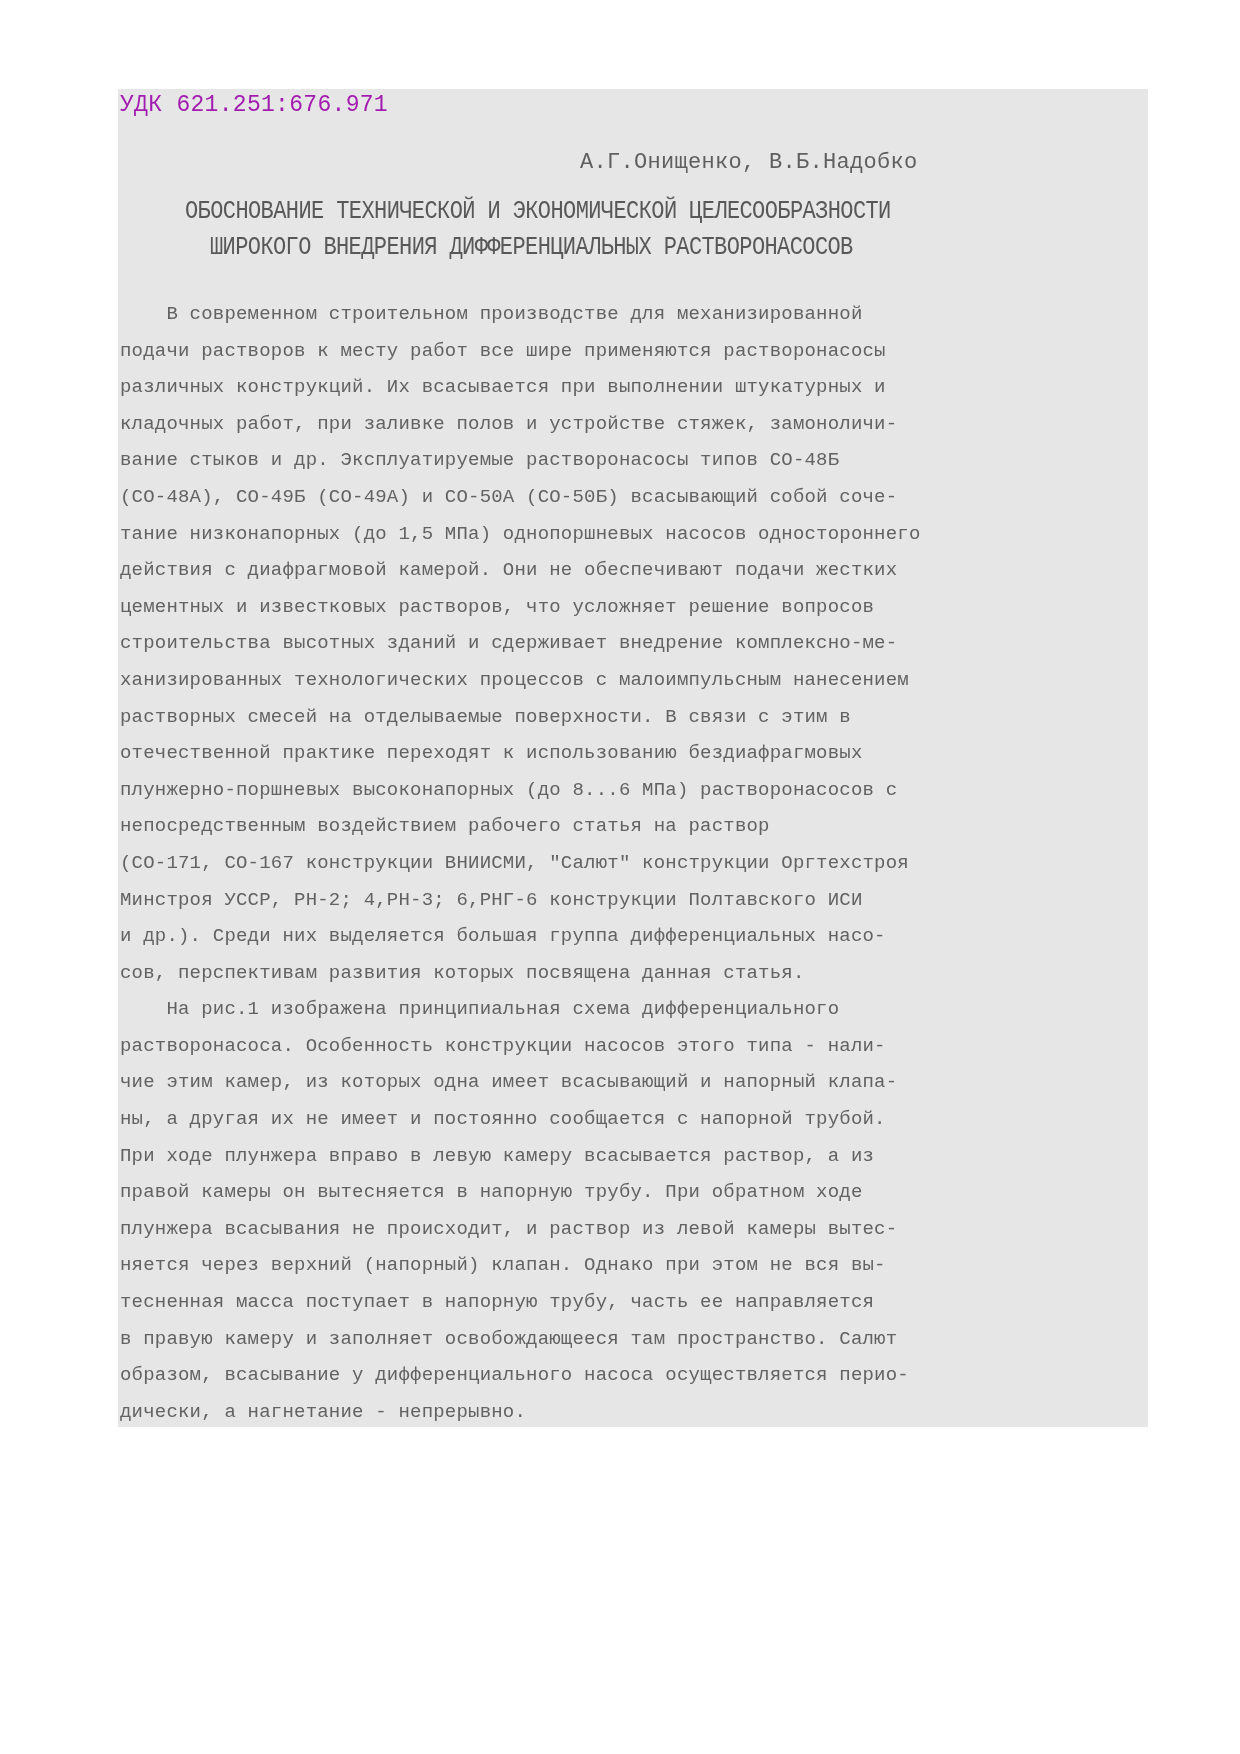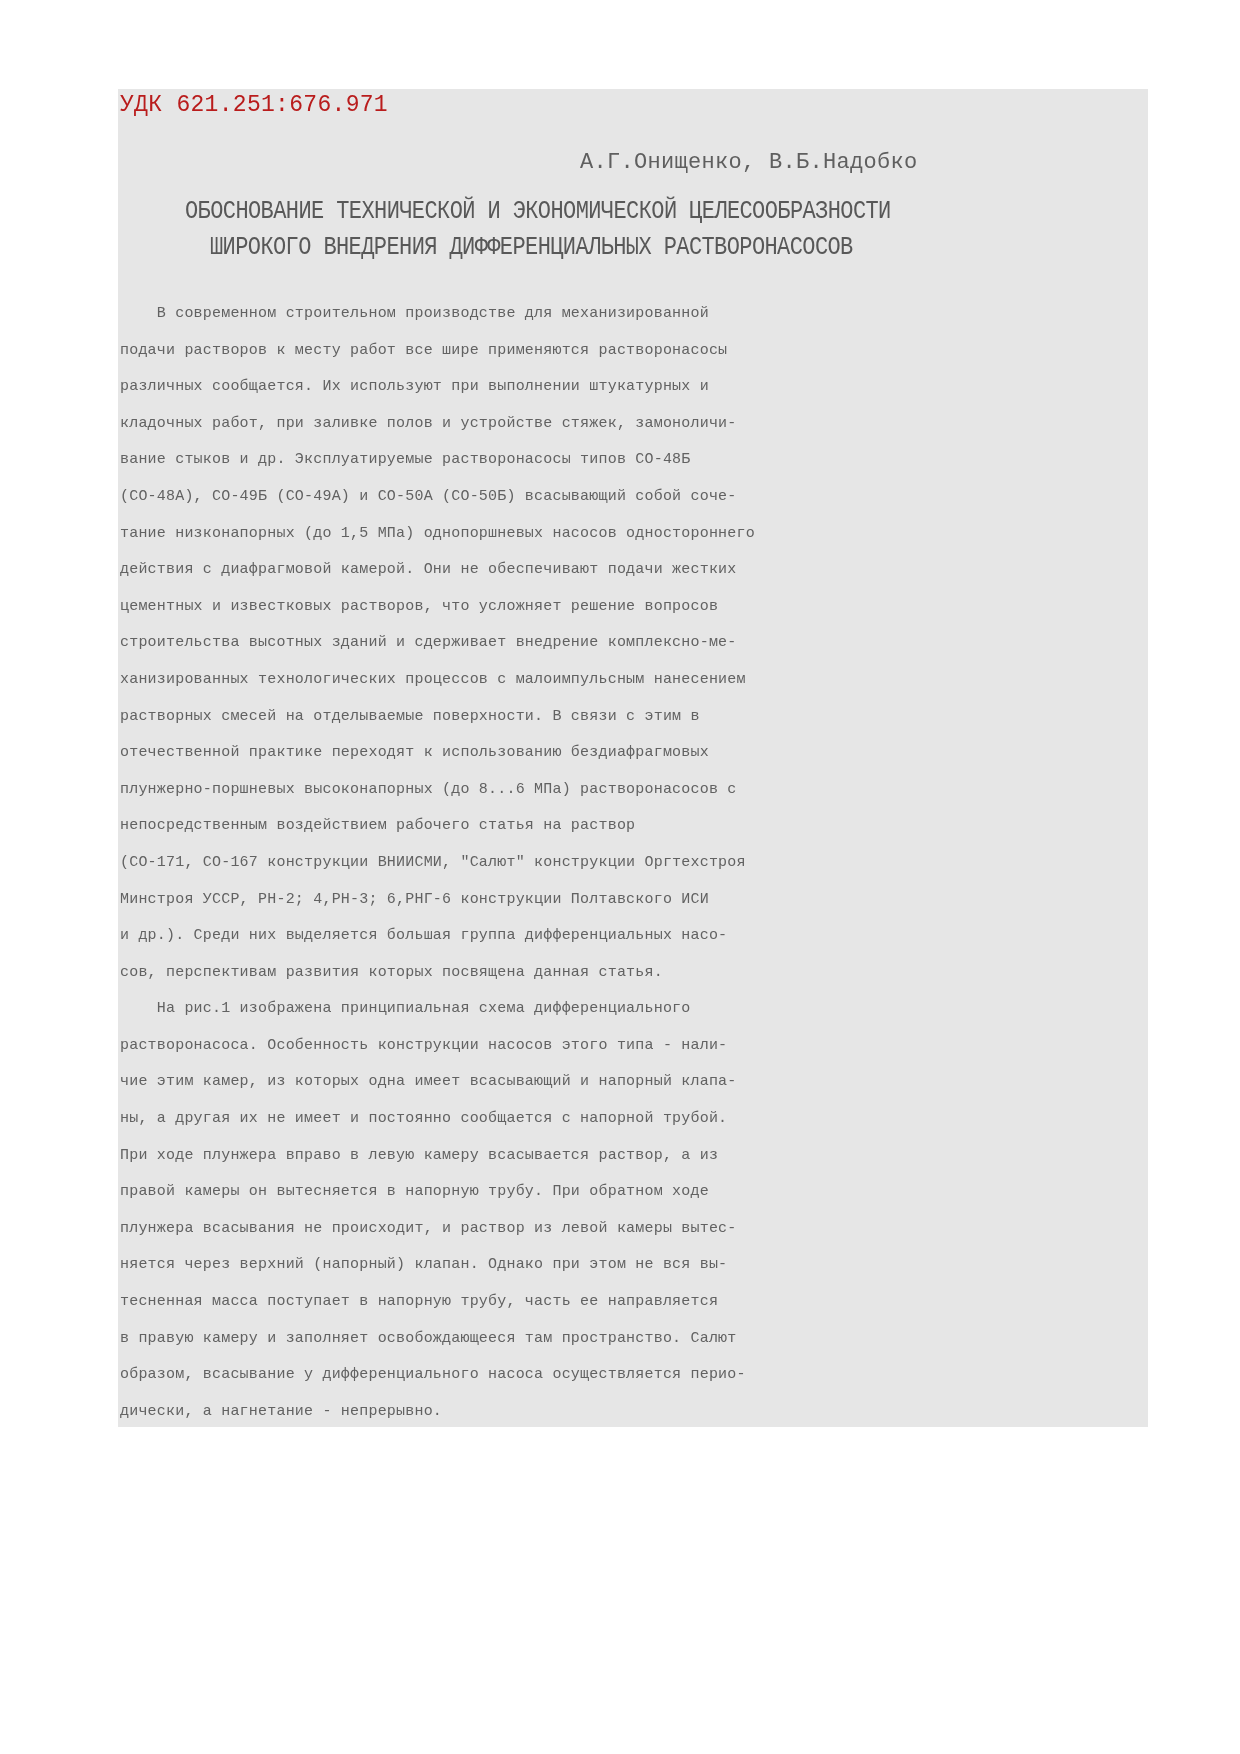--- a/index.html
+++ b/index.html
@@ -6,45 +6,45 @@
   body { width: 1240px; height: 1754px; position: relative; overflow: hidden; }
   .page {
     position: absolute; left: 118px; top: 89px; width: 1030px; height: 1338px;
     background: #e6e6e6;
   }
   .txt {
     position: absolute; white-space: pre;
     font-family: "Liberation Mono", "DejaVu Sans Mono", monospace;
     color: #5f5f5f; font-size: 21px; letter-spacing: 0.3px;
   }
-  .udk { left: 120px; top: 92px; font-size: 23px; color: #b91c1c; }
+  .udk { left: 120px; top: 92px; font-size: 23px; color: #a21caf; }
   .authors { left: 580px; top: 150px; font-size: 22px; }
   .title1 { left: 185px; top: 197px; font-size: 22px; letter-spacing: -0.6px; color: #585858; transform: scaleY(1.15); transform-origin: top left; }
   .title2 { left: 210px; top: 233px; font-size: 22px; letter-spacing: -0.6px; color: #585858; transform: scaleY(1.15); transform-origin: top left; }
   .body-lines { position: absolute; left: 120px; top: 296px; width: 1030px; }
   .line {
     display: block; height: 36.6px; line-height: 36.6px; white-space: pre;
     font-family: "Liberation Mono", "DejaVu Sans Mono", monospace;
-    font-size: 15px; color: #626262; letter-spacing: 0.2px;
+    font-size: 19px; color: #626262; letter-spacing: 0.2px;
   }
 </style>
 </head>
 <body>
 
 <div class="page"></div>
 
 <div class="txt udk">УДК 621.251:676.971</div>
 <div class="txt authors">А.Г.Онищенко, В.Б.Надобко</div>
 <div class="txt title1">ОБОСНОВАНИЕ ТЕХНИЧЕСКОЙ И ЭКОНОМИЧЕСКОЙ ЦЕЛЕСООБРАЗНОСТИ</div>
 <div class="txt title2">ШИРОКОГО ВНЕДРЕНИЯ ДИФФЕРЕНЦИАЛЬНЫХ РАСТВОРОНАСОСОВ</div>
 
 <div class="body-lines" id="body-lines">
     <span class="line">    В современном строительном производстве для механизированной</span>
     <span class="line">подачи растворов к месту работ все шире применяются растворонасосы</span>
-    <span class="line">различных сообщается. Их используют при выполнении штукатурных и</span>
+    <span class="line">различных конструкций. Их всасывается при выполнении штукатурных и</span>
     <span class="line">кладочных работ, при заливке полов и устройстве стяжек, замоноличи-</span>
     <span class="line">вание стыков и др. Эксплуатируемые растворонасосы типов СО-48Б</span>
     <span class="line">(СО-48А), СО-49Б (СО-49А) и СО-50А (СО-50Б) всасывающий собой соче-</span>
     <span class="line">тание низконапорных (до 1,5 МПа) однопоршневых насосов одностороннего</span>
     <span class="line">действия с диафрагмовой камерой. Они не обеспечивают подачи жестких</span>
     <span class="line">цементных и известковых растворов, что усложняет решение вопросов</span>
     <span class="line">строительства высотных зданий и сдерживает внедрение комплексно-ме-</span>
     <span class="line">ханизированных технологических процессов с малоимпульсным нанесением</span>
     <span class="line">растворных смесей на отделываемые поверхности. В связи с этим в</span>
     <span class="line">отечественной практике переходят к использованию бездиафрагмовых</span>

